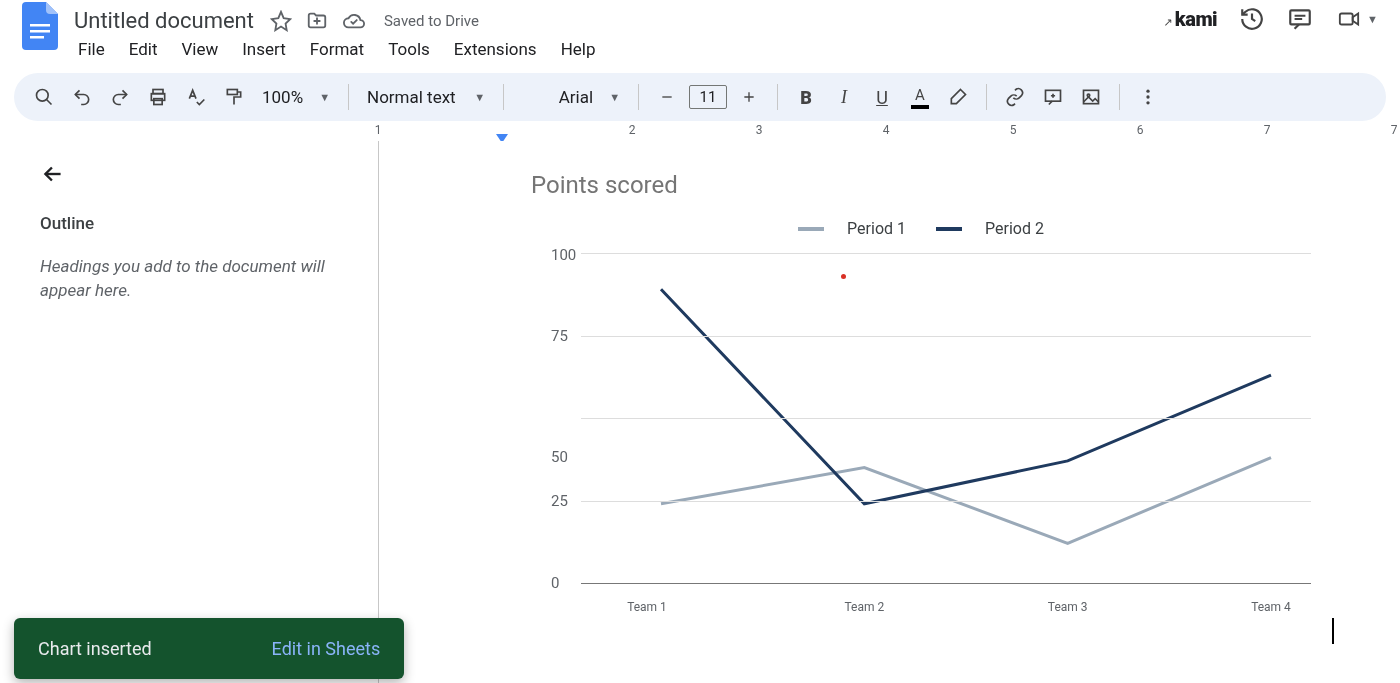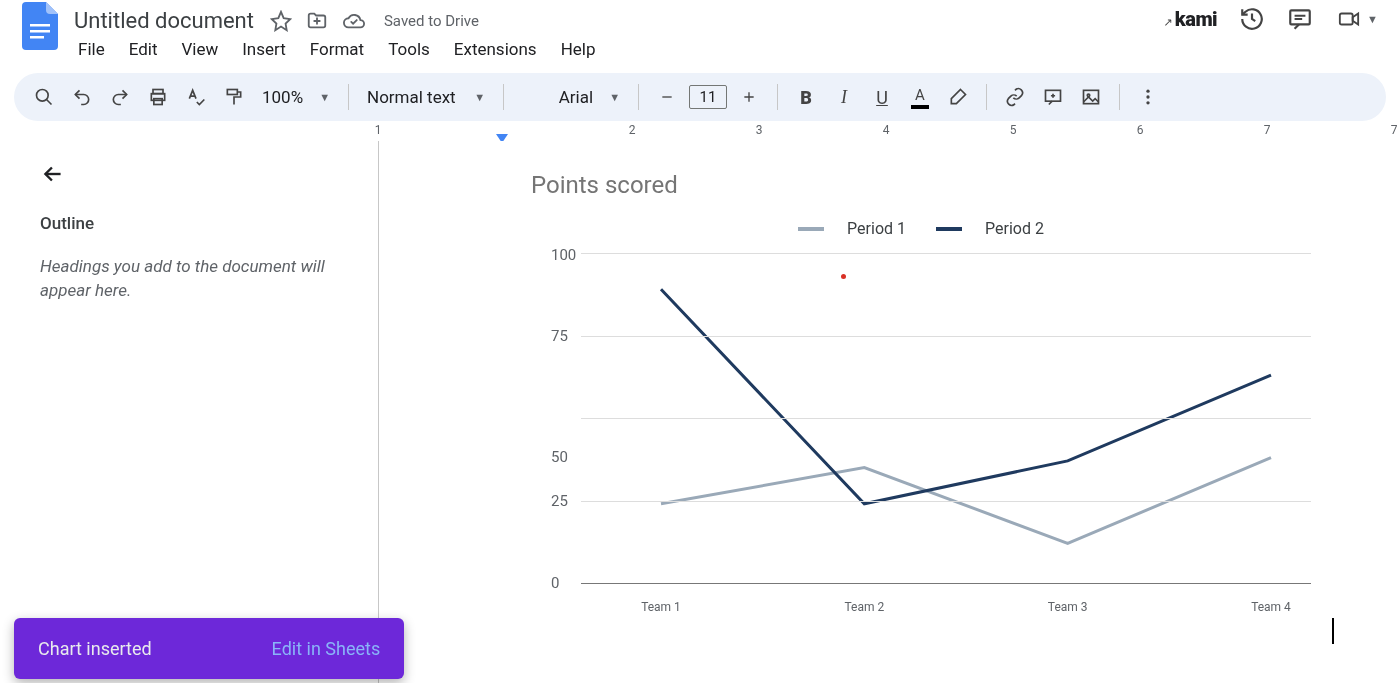--- a/index.html
+++ b/index.html
@@ -53,21 +53,21 @@
   .legend-swatch { width:26px; height:4px; }
   .plot { position:relative; width: 760px; height: 340px; margin-left:20px; }
   .grid-line { position:absolute; left:30px; right:0; height:1px; background:#ddd; }
   .axis-line { position:absolute; background:#888; }
   .y-label { position:absolute; left:0; transform:translateY(-50%); font-size:15px; color:#5f6368; }
   .x-label { position:absolute; bottom:-26px; transform:translateX(-50%); font-size:12px; color:#5f6368; }
   svg.lines { position:absolute; top:0; left:30px; width:730px; height:340px; }
   .red-dot { position:absolute; width:5px; height:5px; background:#d93025; border-radius:50%; }
 
   
-  .toast { position:absolute; left:14px; bottom:4px; background:#6d28d9; color:#e8eaed; border-radius:6px; padding: 20px 24px; display:flex; align-items:center; gap:120px; font-size:18px; box-shadow:0 4px 12px rgba(0,0,0,.3); }
+  .toast { position:absolute; left:14px; bottom:4px; background:#14532d; color:#e8eaed; border-radius:6px; padding: 20px 24px; display:flex; align-items:center; gap:120px; font-size:18px; box-shadow:0 4px 12px rgba(0,0,0,.3); }
   .toast-action { color:#8ab4f8; cursor:pointer; }
 
   .cursor-line { position:absolute; width:2px; height:26px; background:#000; }
 
   svg { display:block; }
 </style>
 </head>
 <body>
 
 <div class="header">
@@ -305,21 +305,21 @@
           <div class="y-label" style="top: 335px;">0</div>
           <div class="grid-line" style="top: 252.5px;"></div>
           <div class="y-label" style="top: 252.5px;">25</div>
           <div class="grid-line" style="top: 170px;"></div>
           <div class="y-label" style="top: 181px; margin-top: 28px;">50</div>
           <div class="grid-line" style="top: 87.5px;"></div>
           <div class="y-label" style="top: 87.5px;">75</div>
           <div class="grid-line" style="top: 5px;"></div>
           <div class="y-label" style="top: 7px;">100</div>
           <div class="axis-line" style="left: 30px; right: 0px; height: 1px; top: 335px; background: rgb(119, 119, 119);"></div>
-          <div class="x-label" style="left: 110px;">Team 1</div>
+          <div class="x-label" style="left: 96px;">Team 1</div>
           <div class="x-label" style="left: 313.333px;">Team 2</div>
           <div class="x-label" style="left: 516.667px;">Team 3</div>
           <div class="x-label" style="left: 720px;">Team 4</div>
         </div>
       <div class="red-dot" style="left:310px;top:55px"></div>
     </div>
     <div class="cursor-line" style="right:66px;top:477px"></div>
   </div>
 </div>
 

